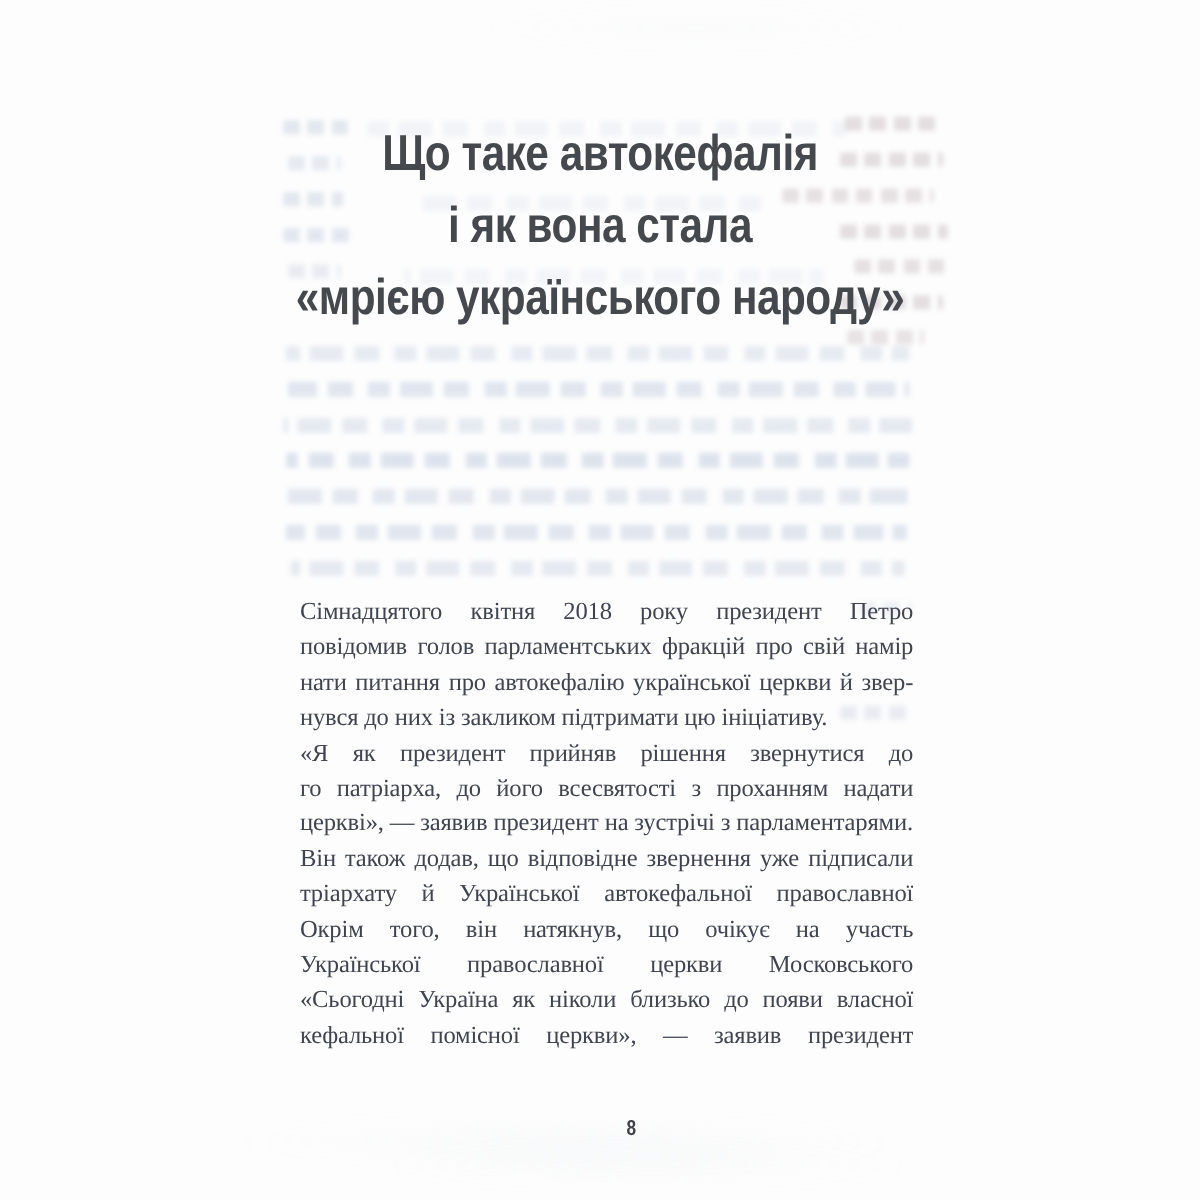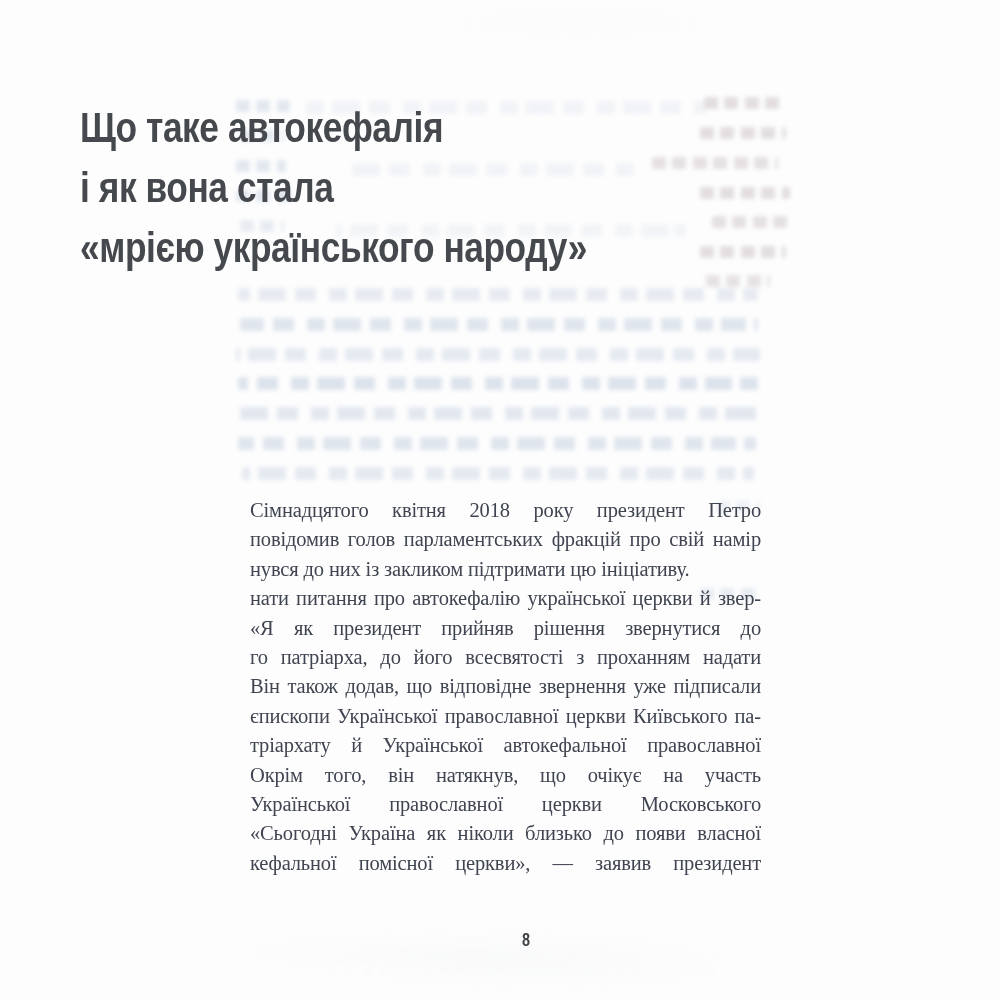--- a/index.html
+++ b/index.html
@@ -18,21 +18,21 @@
     background: var(--paper);
     overflow: hidden;
     font-family: "Liberation Serif", serif;
   }
   
   .heading {
     position: absolute;
     top: 98px;
     left: 0;
     width: 1000px;
-    text-align: left;
+    text-align: center;
     z-index: 3;
   }
   .heading-line {
     display: block;
     font-family: "Liberation Sans", sans-serif;
     font-weight: 700;
     font-size: 42px;
     line-height: 60px;
     color: var(--heading);
     letter-spacing: -0.5px;
@@ -140,26 +140,26 @@
 
   <div class="heading">
     <span class="heading-line">Що таке автокефалія</span>
     <span class="heading-line">і як вона стала</span>
     <span class="heading-line">«мрією українського народу»</span>
   </div>
 
   <div class="body-col">
     <div class="bline">Сімнадцятого квітня 2018 року президент Петро Порошенко</div>
     <div class="bline">повідомив голов парламентських фракцій про свій намір влад-</div>
+    <div class="bline">нати питання про автокефалію української церкви й звер-</div>
     <div class="bline pend">нувся до них із закликом підтримати цю ініціативу.</div>
-    <div class="bline">нати питання про автокефалію української церкви й звер-</div>
     <div class="bline">«Я як президент прийняв рішення звернутися до Вселенсько-</div>
     <div class="bline">го патріарха, до його всесвятості з проханням надати Томос</div>
+    <div class="bline pend">церкві», — заявив президент на зустрічі з парламентарями.</div>
     <div class="bline">Він також додав, що відповідне звернення уже підписали усі</div>
-    <div class="bline">єпископи Української православної церкви Київського па-</div>
     <div class="bline">тріархату й Української автокефальної православної церкви.</div>
     <div class="bline">Окрім того, він натякнув, що очікує на участь представників</div>
     <div class="bline">Української православної церкви Московського патріархату.</div>
     <div class="bline">«Сьогодні Україна як ніколи близько до появи власної авто-</div>
     <div class="bline pend">кефальної помісної церкви», — заявив президент Порошенко</div>
   </div>
 
   <div class="footer">
     <span class="pageno">8</span>
   </div>

